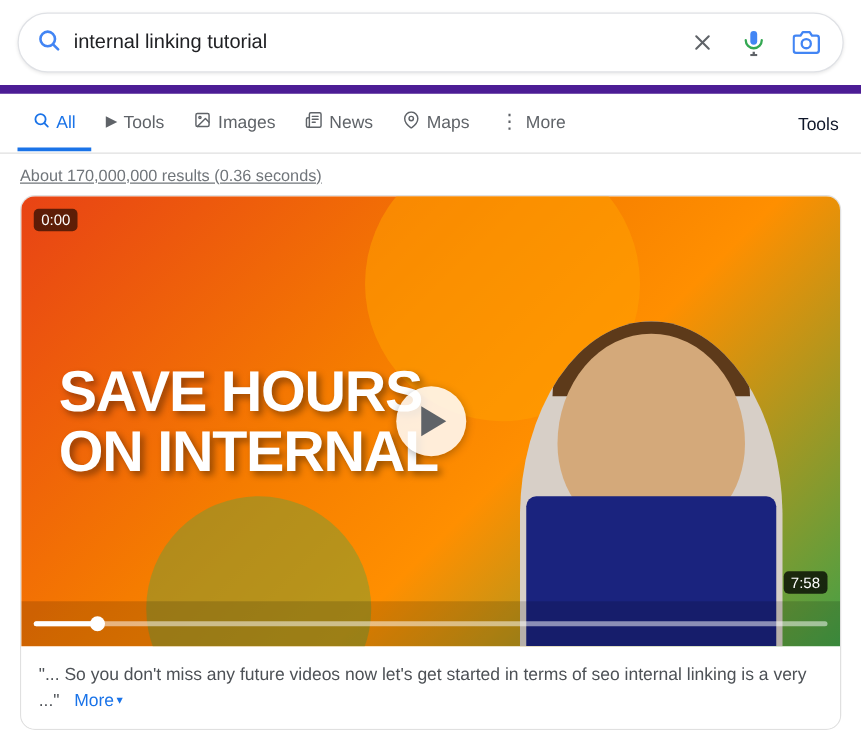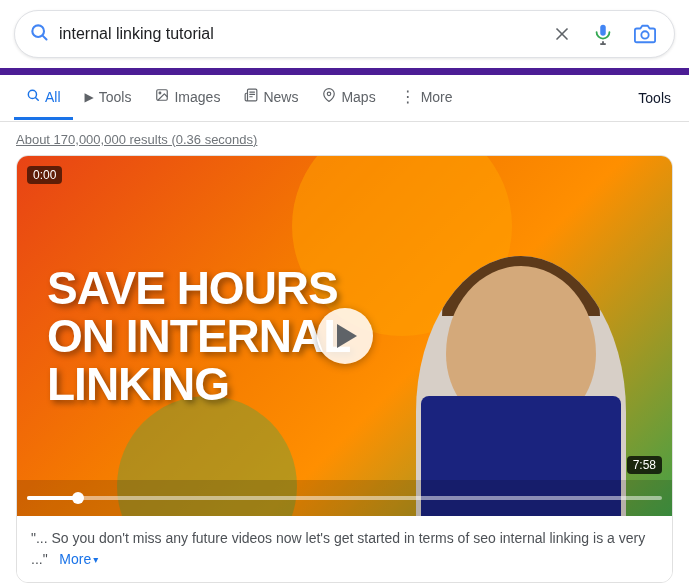--- a/index.html
+++ b/index.html
@@ -395,21 +395,20 @@
 
 <div class="video-card">
   <div class="video-thumbnail">
 
     <div class="video-bg-circle1"></div>
     <div class="video-bg-circle2"></div>
 
     <div class="video-text-block">
       <div class="video-title-text">SAVE HOURS</div>
       <div class="video-title-text">ON INTERNAL</div>
-      <div class="video-title-text">LINKING</div>
     </div>
 
     <div class="video-person">
       <div class="person-head">
         <div class="person-hair"></div>
         <div class="person-face"></div>
         <div class="person-body"></div>
       </div>
     </div>
 

